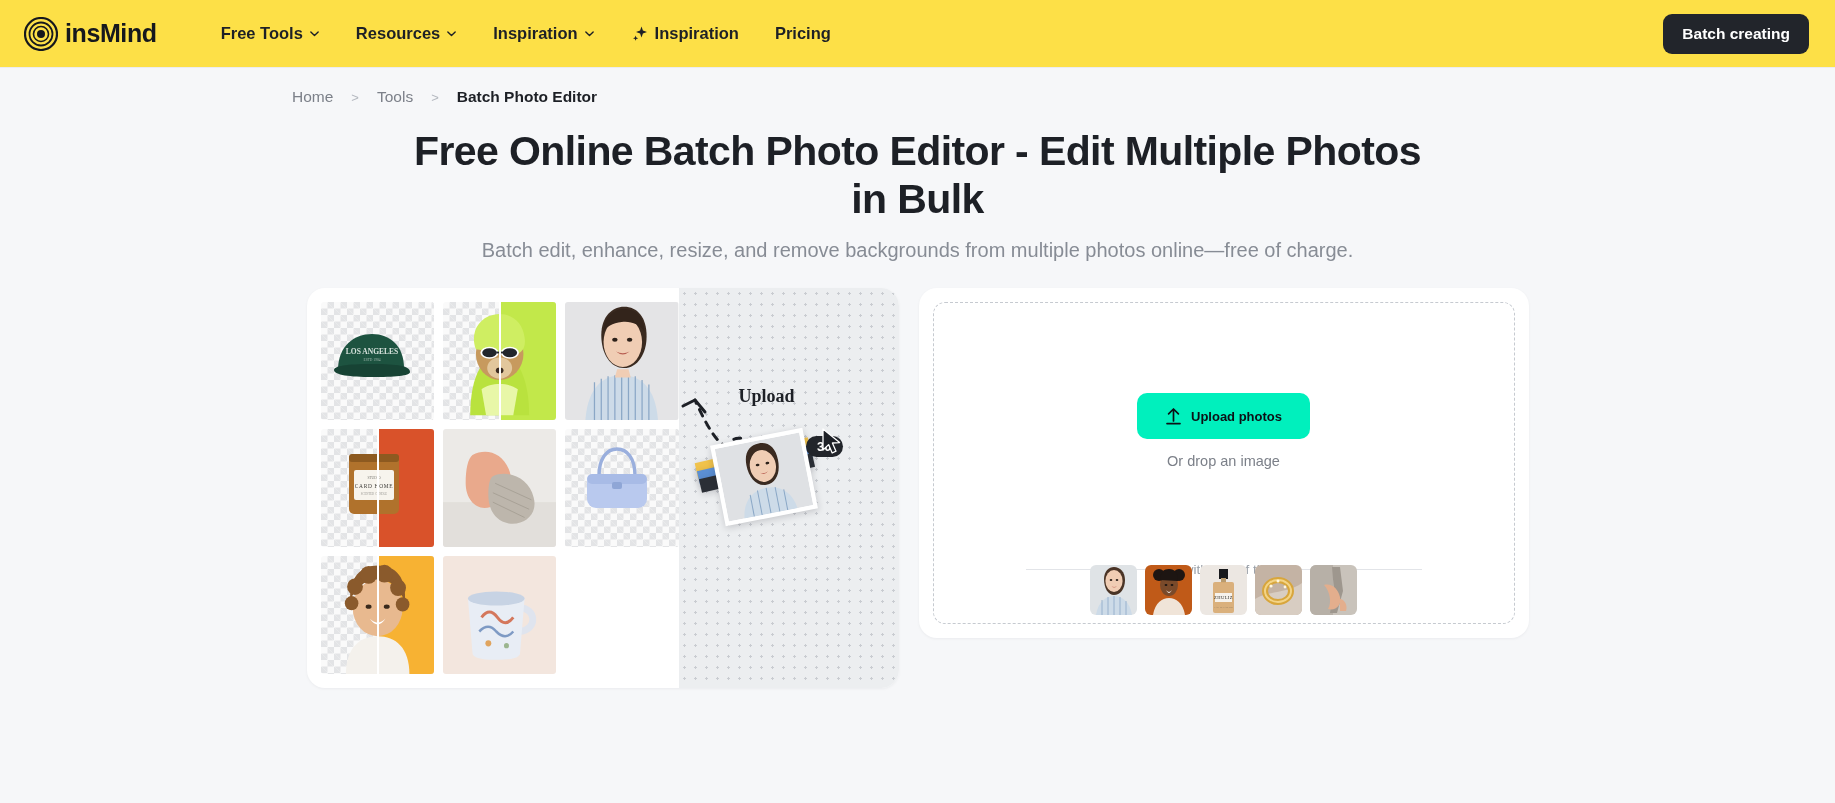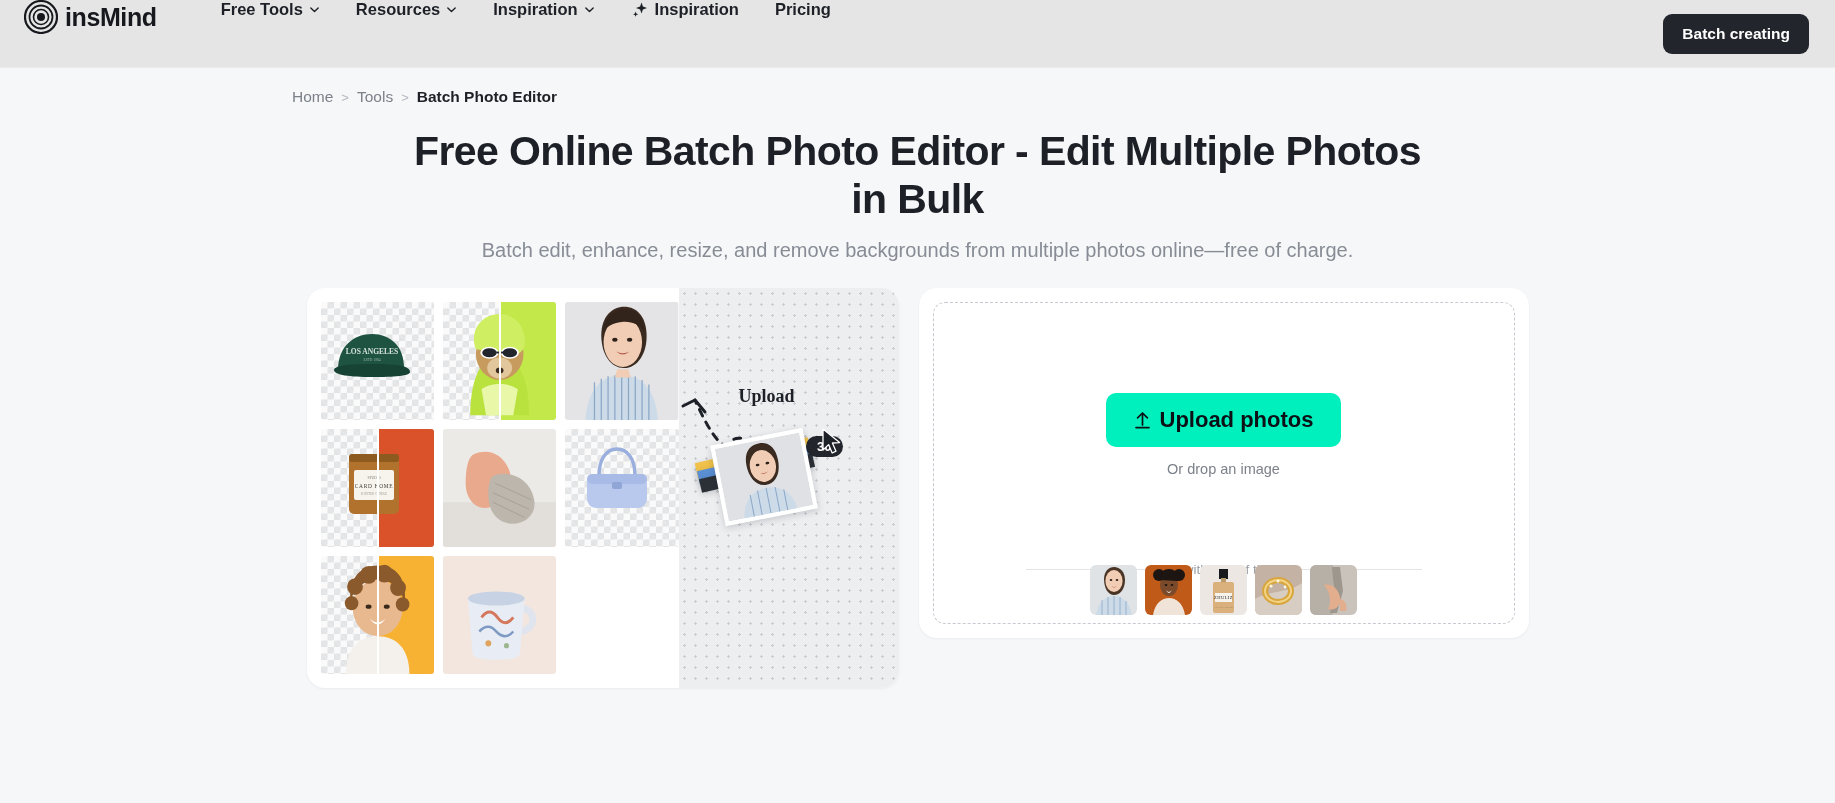--- a/index.html
+++ b/index.html
@@ -5,22 +5,22 @@
   * { box-sizing: border-box; margin: 0; padding: 0; }
   html, body {
     width: 1835px; height: 803px;
     font-family: "Liberation Sans", sans-serif;
     background: #f6f7f9;
     overflow: hidden;
   }
 
   
   .header {
-    height: 68px; background: #e5e5e5;
-    display: flex; align-items: flex-start;
+    height: 68px; background: #fde047;
+    display: flex; align-items: center;
     padding: 0 26px 0 24px;
     border-bottom: 1px solid #ececef;
     position: relative;
   }
   .logo-wrap { display: flex; align-items: center; gap: 7px; margin-right: 64px; }
   .logo-mark { width: 34px; height: 34px; flex: 0 0 34px; }
   .logo-text { font-size: 25px; font-weight: 700; color: #16181d; letter-spacing: -0.4px; }
 
   .nav { display: flex; align-items: center; gap: 36px; }
   .nav-item {
@@ -36,21 +36,21 @@
     position: absolute; right: 26px; top: 50%; transform: translateY(-50%);
     background: #22252b; color: #fff;
     font-size: 15.5px; font-weight: 600;
     border: none; border-radius: 9px;
     padding: 11px 19px; cursor: pointer;
     font-family: "Liberation Sans", sans-serif;
   }
 
   
   .crumb {
-    display: flex; align-items: center; gap: 8px;
+    display: flex; align-items: center; gap: 18px;
     padding: 20px 0 0 292px; font-size: 15.5px;
   }
   .crumb a { color: #7c8089; text-decoration: none; cursor: pointer; }
   .crumb .sep { color: #b4b8bf; font-size: 13px; }
   .crumb .cur { color: #1d2026; font-weight: 700; }
 
   
   .hero { text-align: center; padding-top: 22px; }
   .hero h1 {
     font-size: 41px; line-height: 1.16; font-weight: 700;
@@ -129,21 +129,21 @@
   }
   .dashed {
     width: 100%; height: 100%;
     border: 1.6px dashed #c6cad0; border-radius: 12px;
     display: flex; flex-direction: column; align-items: center;
     position: relative;
   }
   .up-btn {
     margin-top: 90px;
     background: #00f0bd; color: #0c1116;
-    font-size: 22px; font-weight: 600;
+    font-size: 13px; font-weight: 600;
     border: none; border-radius: 10px;
     padding: 14px 28px; cursor: pointer;
     display: flex; align-items: center; gap: 9px;
     font-family: "Liberation Sans", sans-serif;
   }
   .drop-hint { margin-top: 14px; font-size: 14.5px; color: #7c8089; }
   .try-row {
     position: absolute; bottom: 46px; left: 0; right: 0;
     display: flex; align-items: center; justify-content: center; gap: 12px;
     padding: 0 92px;

